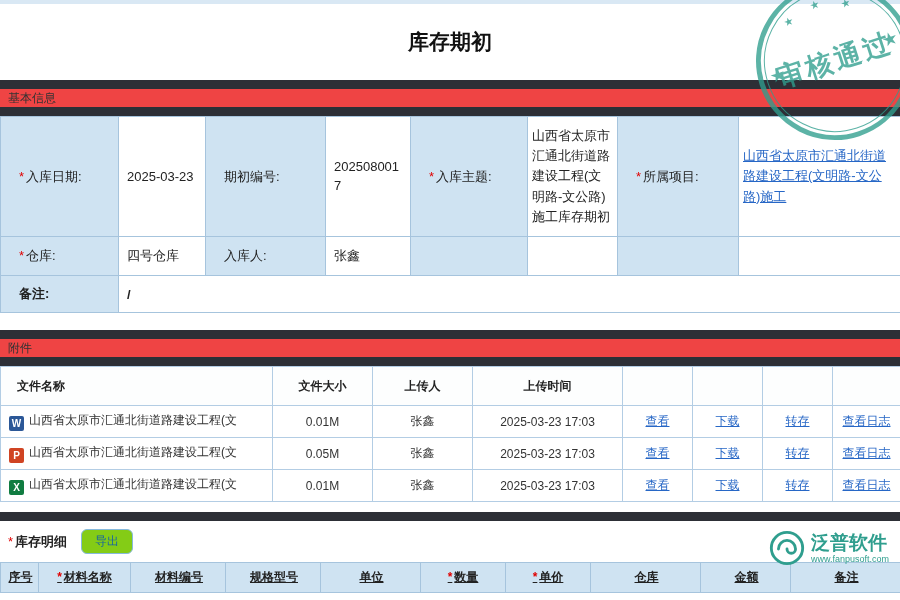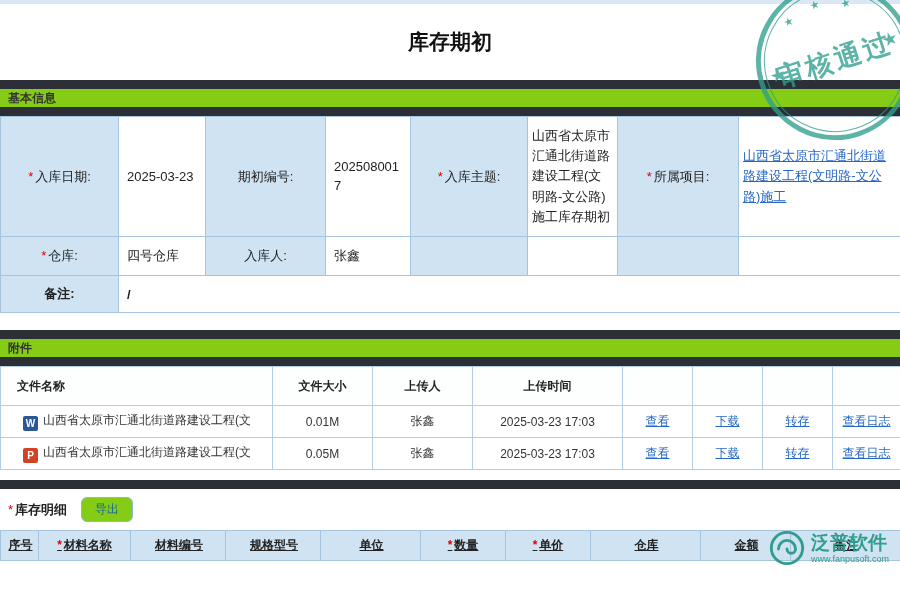--- a/index.html
+++ b/index.html
@@ -9,44 +9,44 @@
     background:#fff;
     font-family:"Liberation Sans","DejaVu Sans",sans-serif;
     color:#222;
   }
   .top-strip { height:4px; background:#d9e8f4; }
   .title-bar { height:76px; display:flex; align-items:center; justify-content:center; }
   .title-bar h1 { margin:0; font-size:21px; color:#111; font-weight:bold; }
 
   .dark-bar { height:9px; background:#2d2f36; }
   .section-head {
-    height:18px; line-height:18px; background:#84cc16;
-    font-size:12px; font-weight:bold; color:#333; padding-left:8px;
+    height:18px; line-height:18px; background:#ef4444;
+    font-size:12px; font-weight:normal; color:#333; padding-left:8px;
   }
 
   table { border-collapse:collapse; table-layout:fixed; width:900px; }
   .basic-table td { border:1px solid #a6c4dd; font-size:13px; vertical-align:middle; }
-  .basic-table .lbl { background:#cfe3f2; text-align:center; padding:4px 18px; color:#222; }
+  .basic-table .lbl { background:#cfe3f2; text-align:left; padding:4px 18px; color:#222; }
   .basic-table .val { background:#fff; padding:4px 8px; color:#222; }
   .basic-table .val.center { padding:4px 4px; line-height:1.55; }
   .basic-table .num { word-break:break-all; line-height:1.4; }
   .row-tall { height:120px; }
   .row-mid  { height:39px; }
   .row-low  { height:37px;font-weight:bold; }
   .star { color:#e00000; margin-right:2px; }
 
   .link { color:#2767c6; text-decoration:underline; cursor:pointer; }
 
   .sp17 { height:17px; } .sp10 { height:10px; }
 
   .attach-table th, .attach-table td { border:1px solid #b3cde4; font-size:12px; }
   .attach-table th { background:#fdfefe; font-weight:bold; color:#222; height:39px; text-align:center; }
   .attach-table th.name { text-align:left; padding-left:16px; }
   .attach-table td { height:32px; background:#fff; color:#333; }
-  .attach-table td.name { text-align:left; padding-left:22px; white-space:nowrap; overflow:hidden; }
+  .attach-table td.name { text-align:left; padding-left:8px; white-space:nowrap; overflow:hidden; }
   .attach-table td.c { text-align:center; }
   .ficon {
     display:inline-block; width:15px; height:15px; border-radius:2px;
     color:#fff; font-size:10px; font-weight:bold; text-align:center; line-height:15px;
     vertical-align:-3px; margin-right:5px;
   }
   .ficon.word  { background:#2b5797; }
   .ficon.ppt   { background:#d04423; }
   .ficon.excel { background:#107c41; }
 
@@ -183,20 +183,32 @@
     <td class="c"><a class="link" href="#">查看</a></td>
     <td class="c"><a class="link" href="#">下载</a></td>
     <td class="c"><a class="link" href="#">转存</a></td>
     <td class="c"><a class="link" href="#">查看日志</a></td>
   </tr>
   <tr>
     <td class="name">
       <span class="ficon ppt"><span>P</span></span><span>山西省太原市汇通北街道路建设工程(文</span>
     </td>
     <td class="c">0.05M</td>
+    <td class="c">张鑫</td>
+    <td class="c">2025-03-23 17:03</td>
+    <td class="c"><a class="link" href="#">查看</a></td>
+    <td class="c"><a class="link" href="#">下载</a></td>
+    <td class="c"><a class="link" href="#">转存</a></td>
+    <td class="c"><a class="link" href="#">查看日志</a></td>
+  </tr>
+  <tr>
+    <td class="name">
+      <span class="ficon excel"><span>X</span></span><span>山西省太原市汇通北街道路建设工程(文</span>
+    </td>
+    <td class="c">0.01M</td>
     <td class="c">张鑫</td>
     <td class="c">2025-03-23 17:03</td>
     <td class="c"><a class="link" href="#">查看</a></td>
     <td class="c"><a class="link" href="#">下载</a></td>
     <td class="c"><a class="link" href="#">转存</a></td>
     <td class="c"><a class="link" href="#">查看日志</a></td>
   </tr>
 </tbody>
   </table>
 

